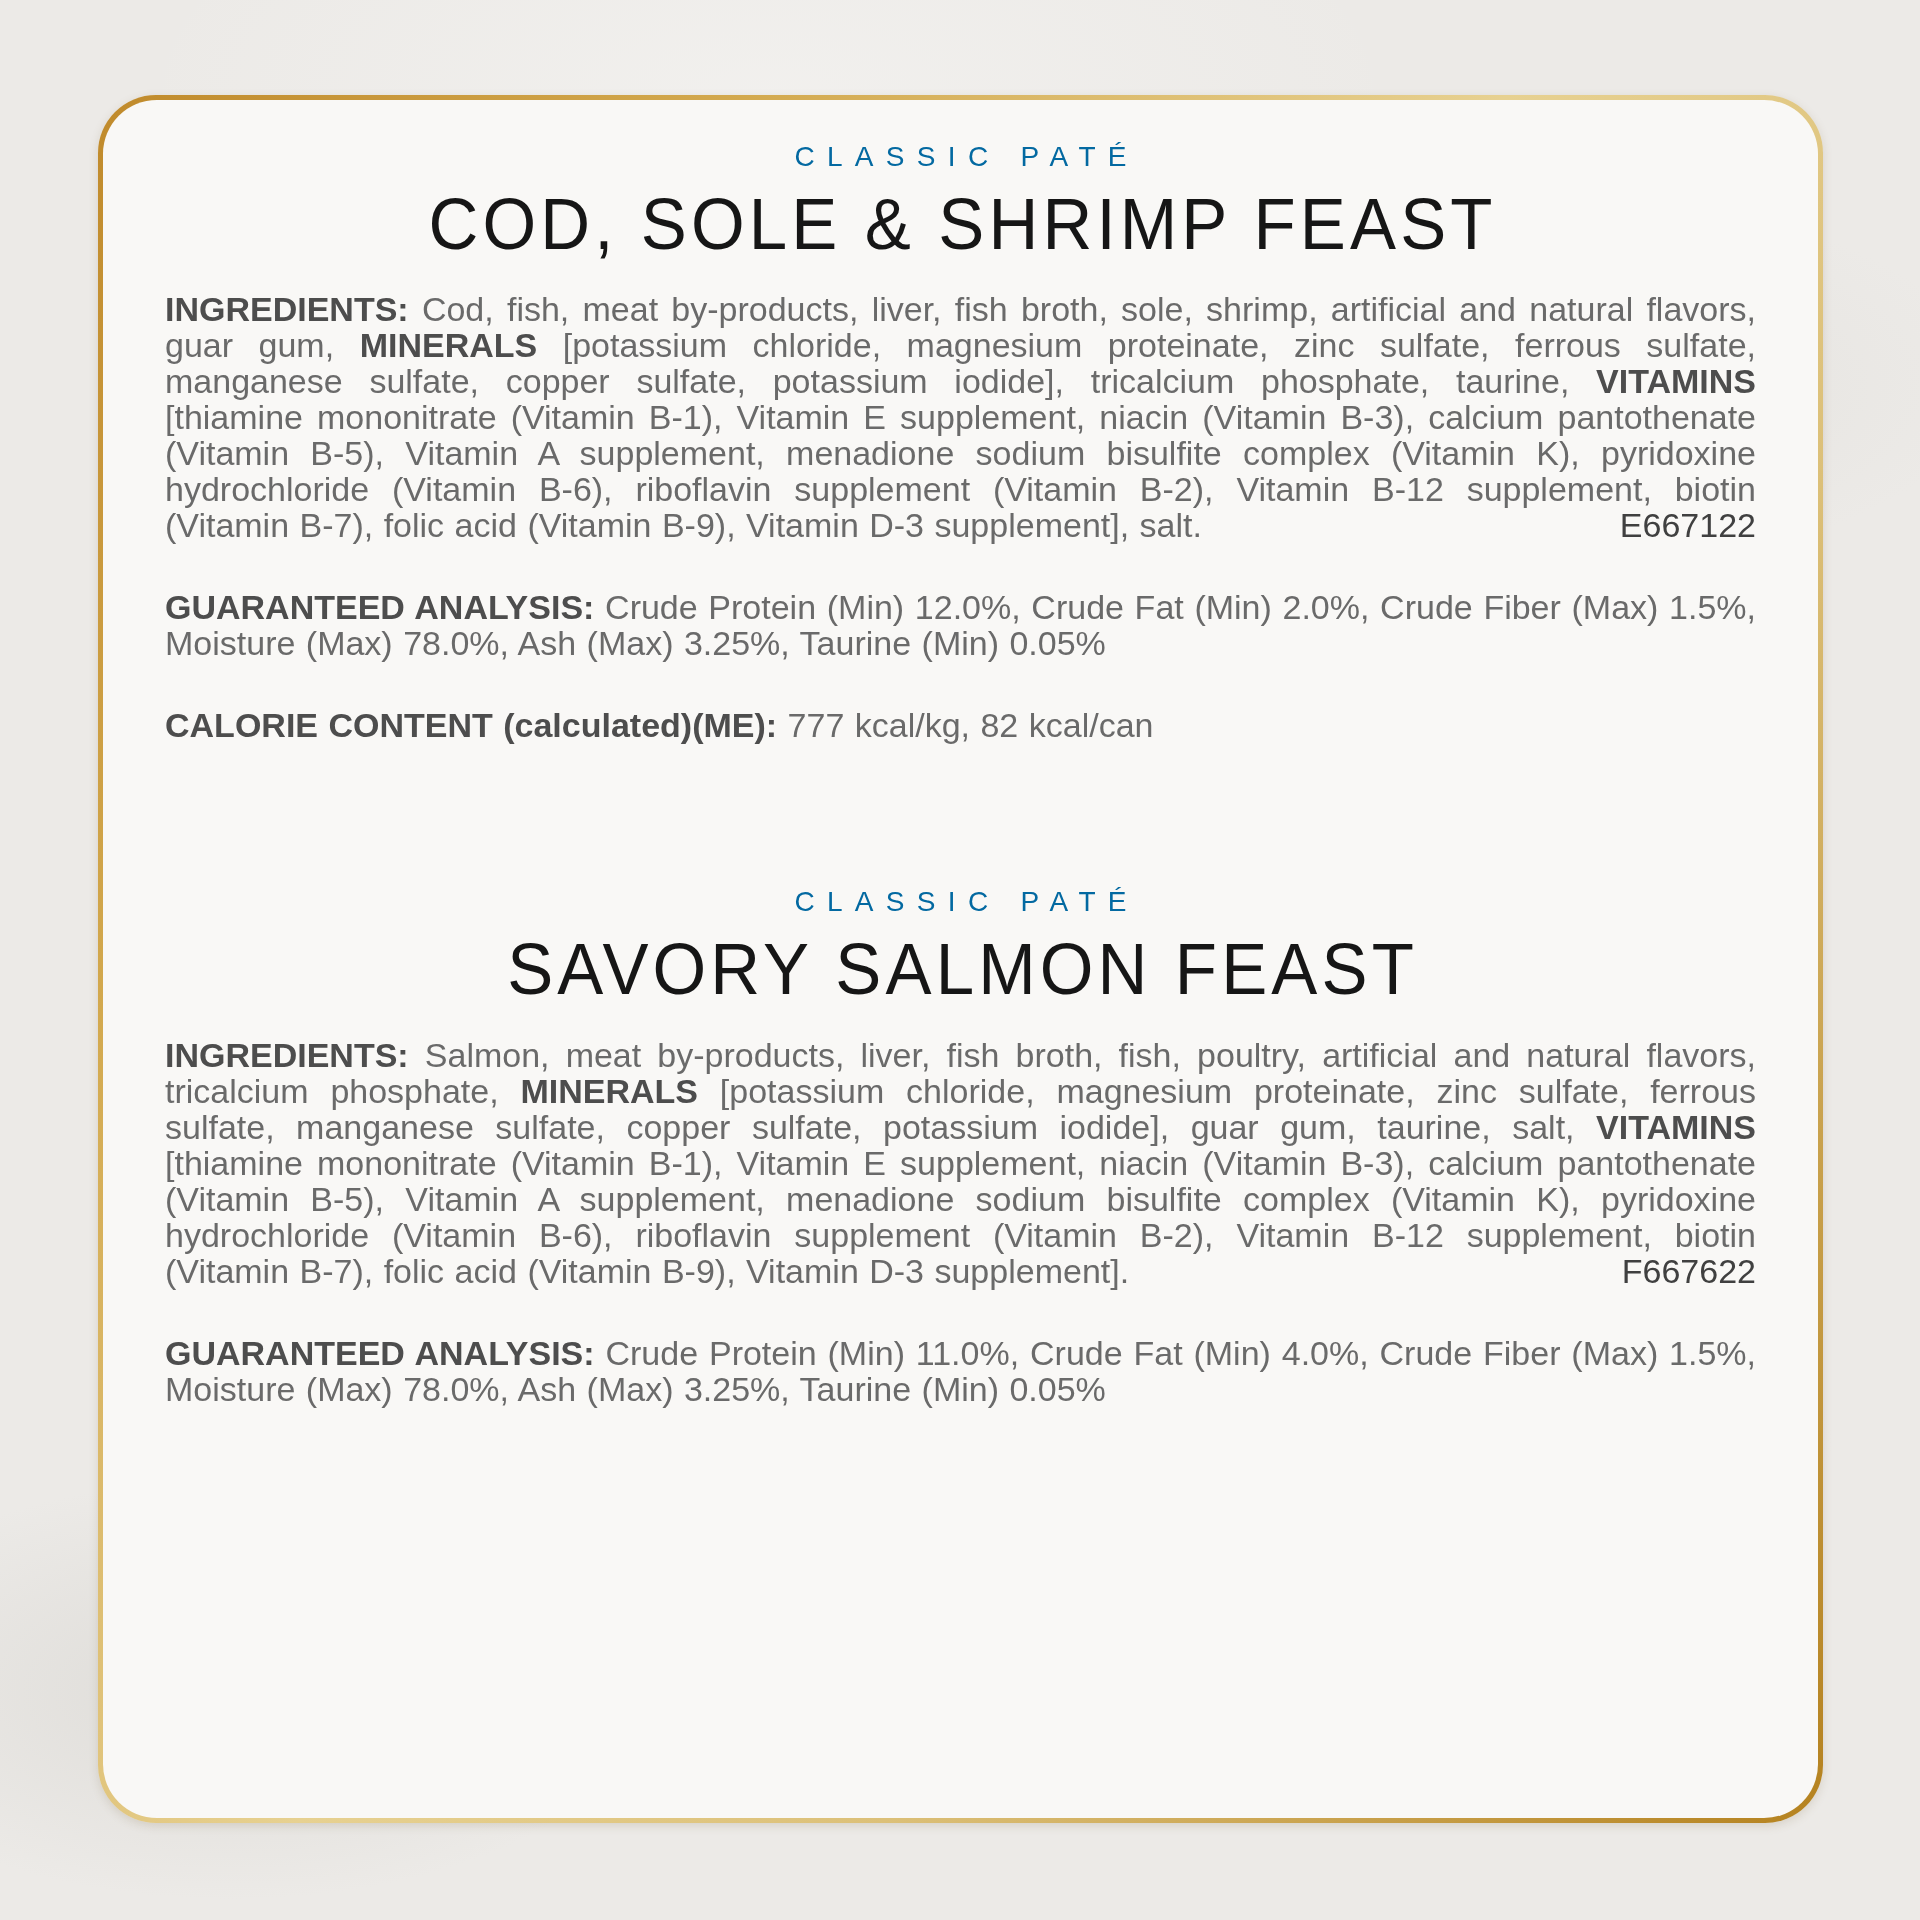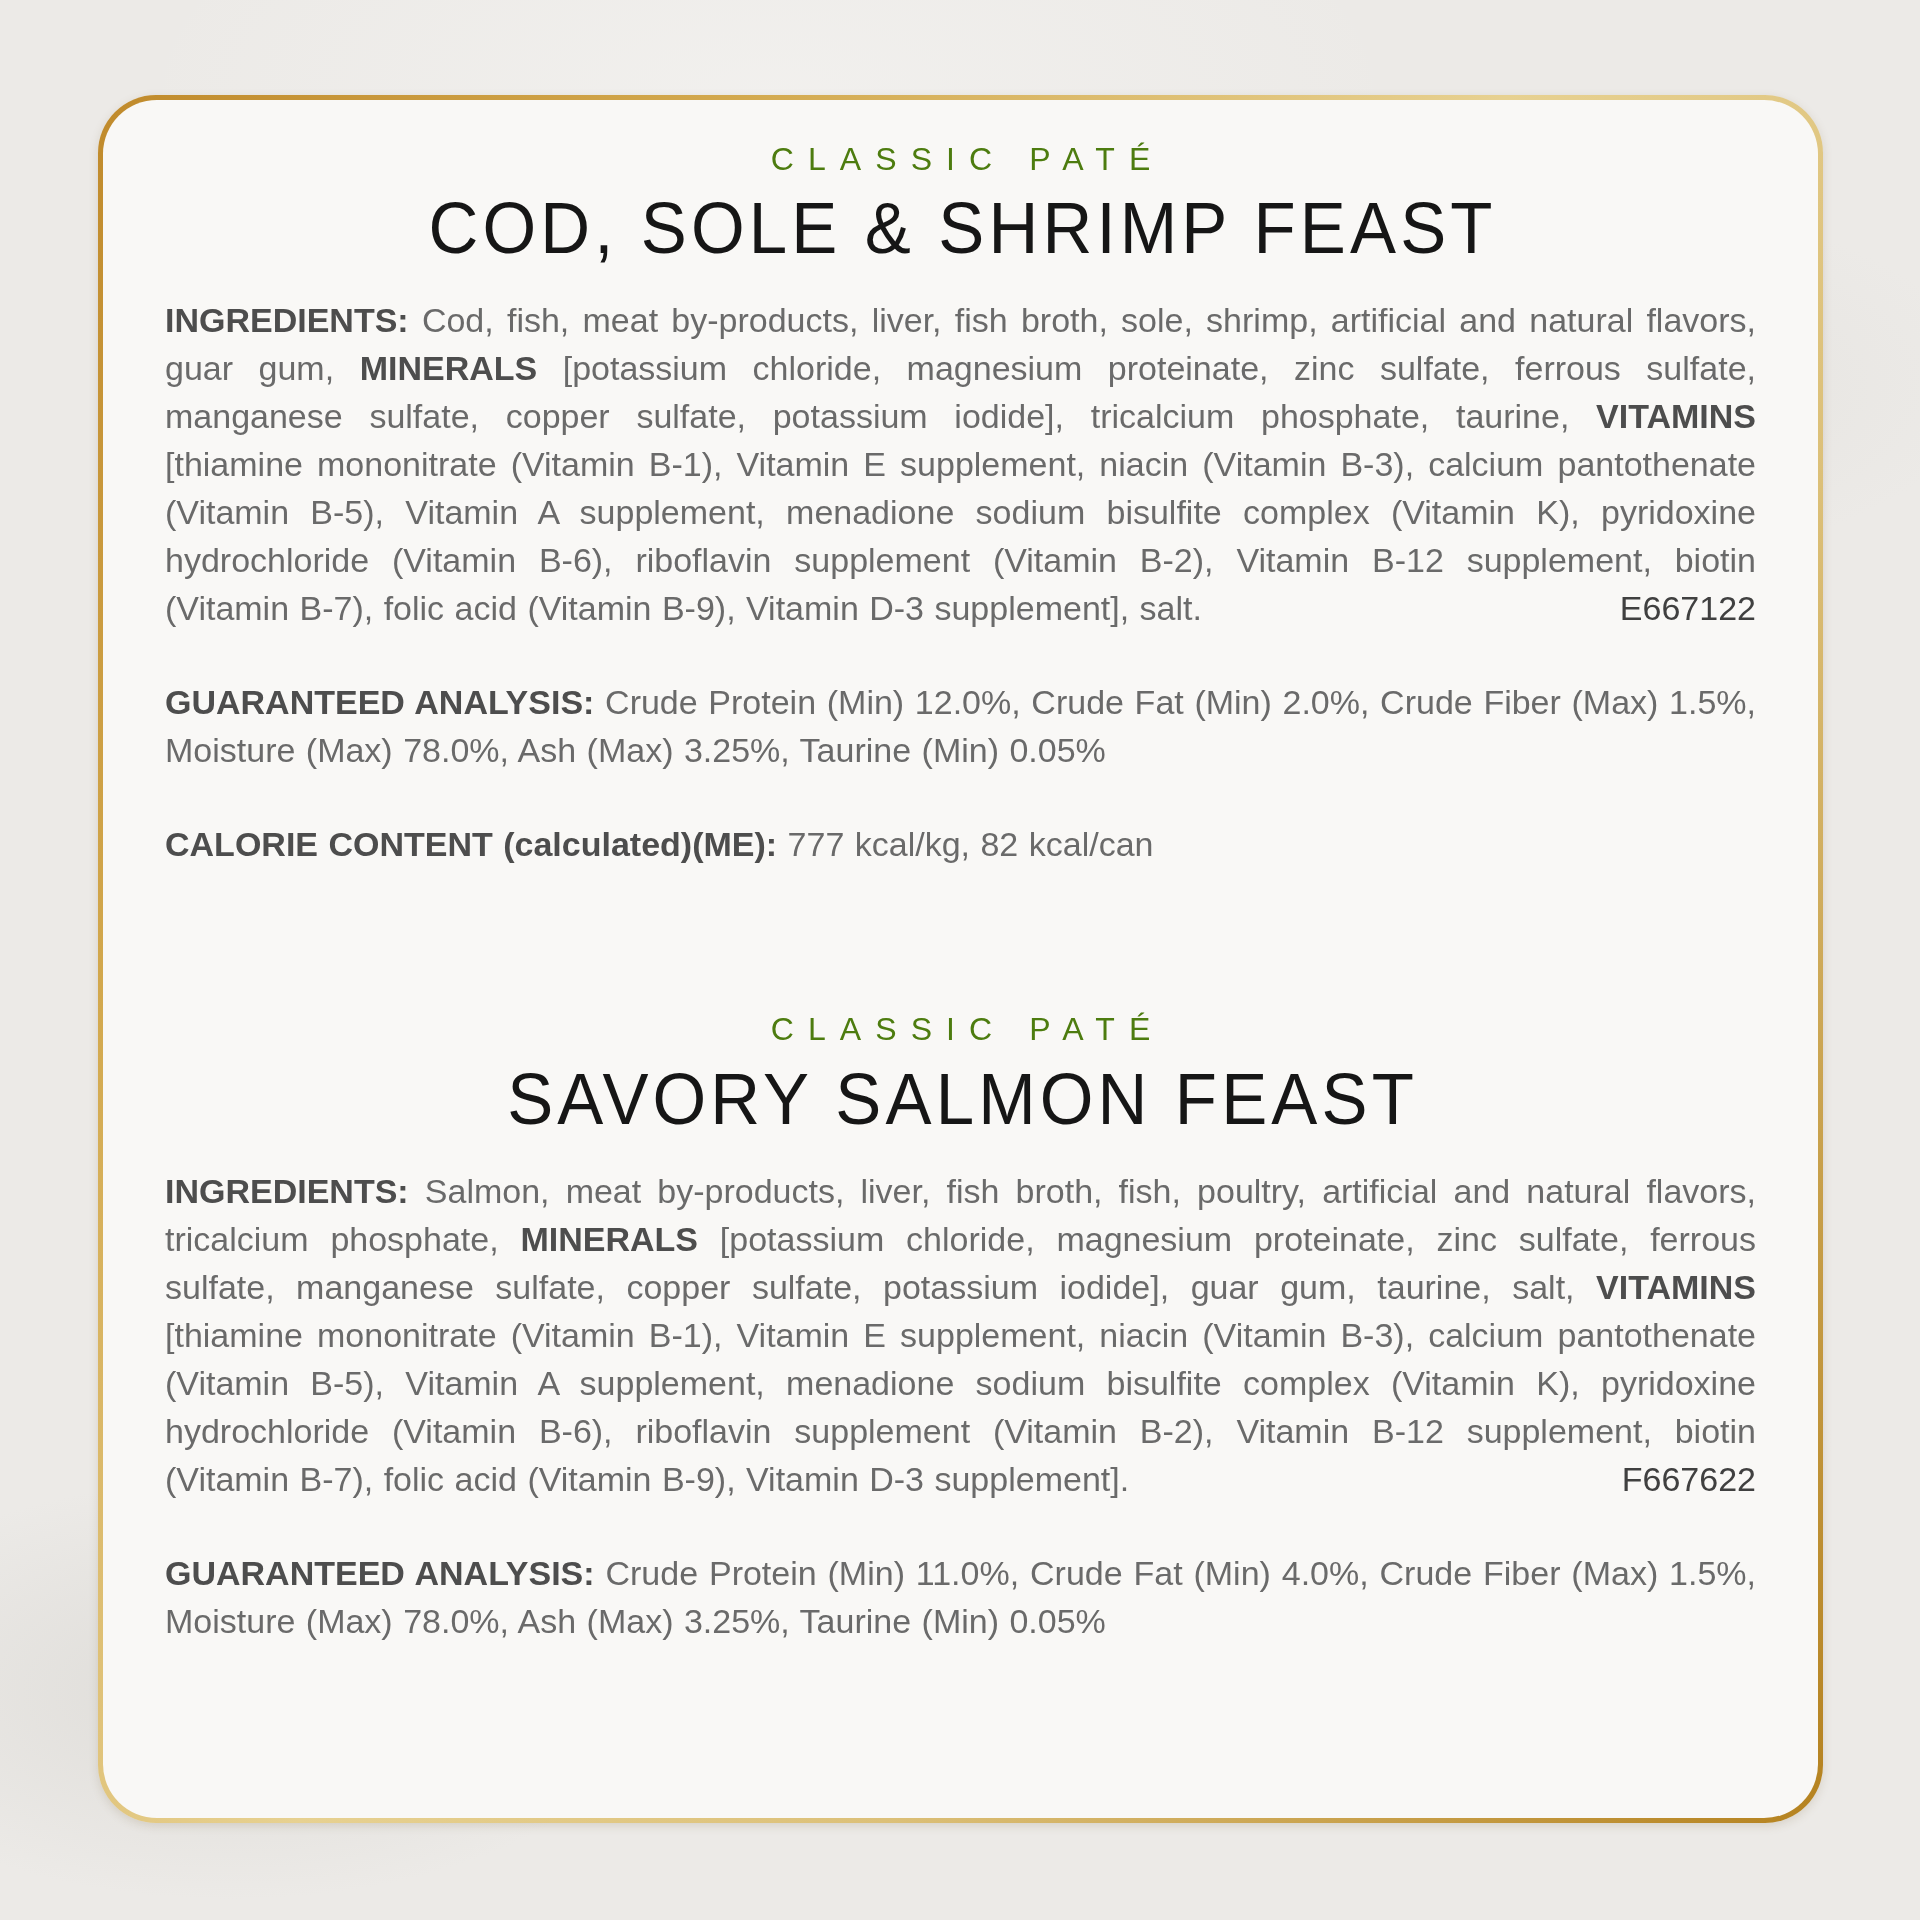--- a/index.html
+++ b/index.html
@@ -51,22 +51,22 @@
     border-radius: 54px;
     background: #f9f8f6;
     padding: 40px 62px 0 62px;
     overflow: hidden;
   }
 
   .section { text-align: center; }
   .section.second { margin-top: 142px; }
 
   .eyebrow {
-    color: #4d7c0f;
-    font-size: 32px;
+    color: #0369a1;
+    font-size: 28px;
     font-weight: 400;
     letter-spacing: 0.44em;
     text-indent: 0.44em; 
     line-height: 1.2;
   }
 
   .title {
     margin-top: 10px;
     color: #161616;
     font-size: 69px;
@@ -75,21 +75,21 @@
     text-indent: 0.06em;
     line-height: 1.1;
     transform: scaleY(1.06);
     transform-origin: top center;
   }
 
   .body-copy {
     text-align: justify;
     color: #6a6a6a;
     font-size: 34px;
-    line-height: 48px;
+    line-height: 36px;
     word-spacing: 1px;
   }
 
   .ingredients { margin-top: 32px; }
 
   .b, .label { font-weight: 700; color: #4d4d4d; }
 
   .code {
     float: right;
     color: #404040;

